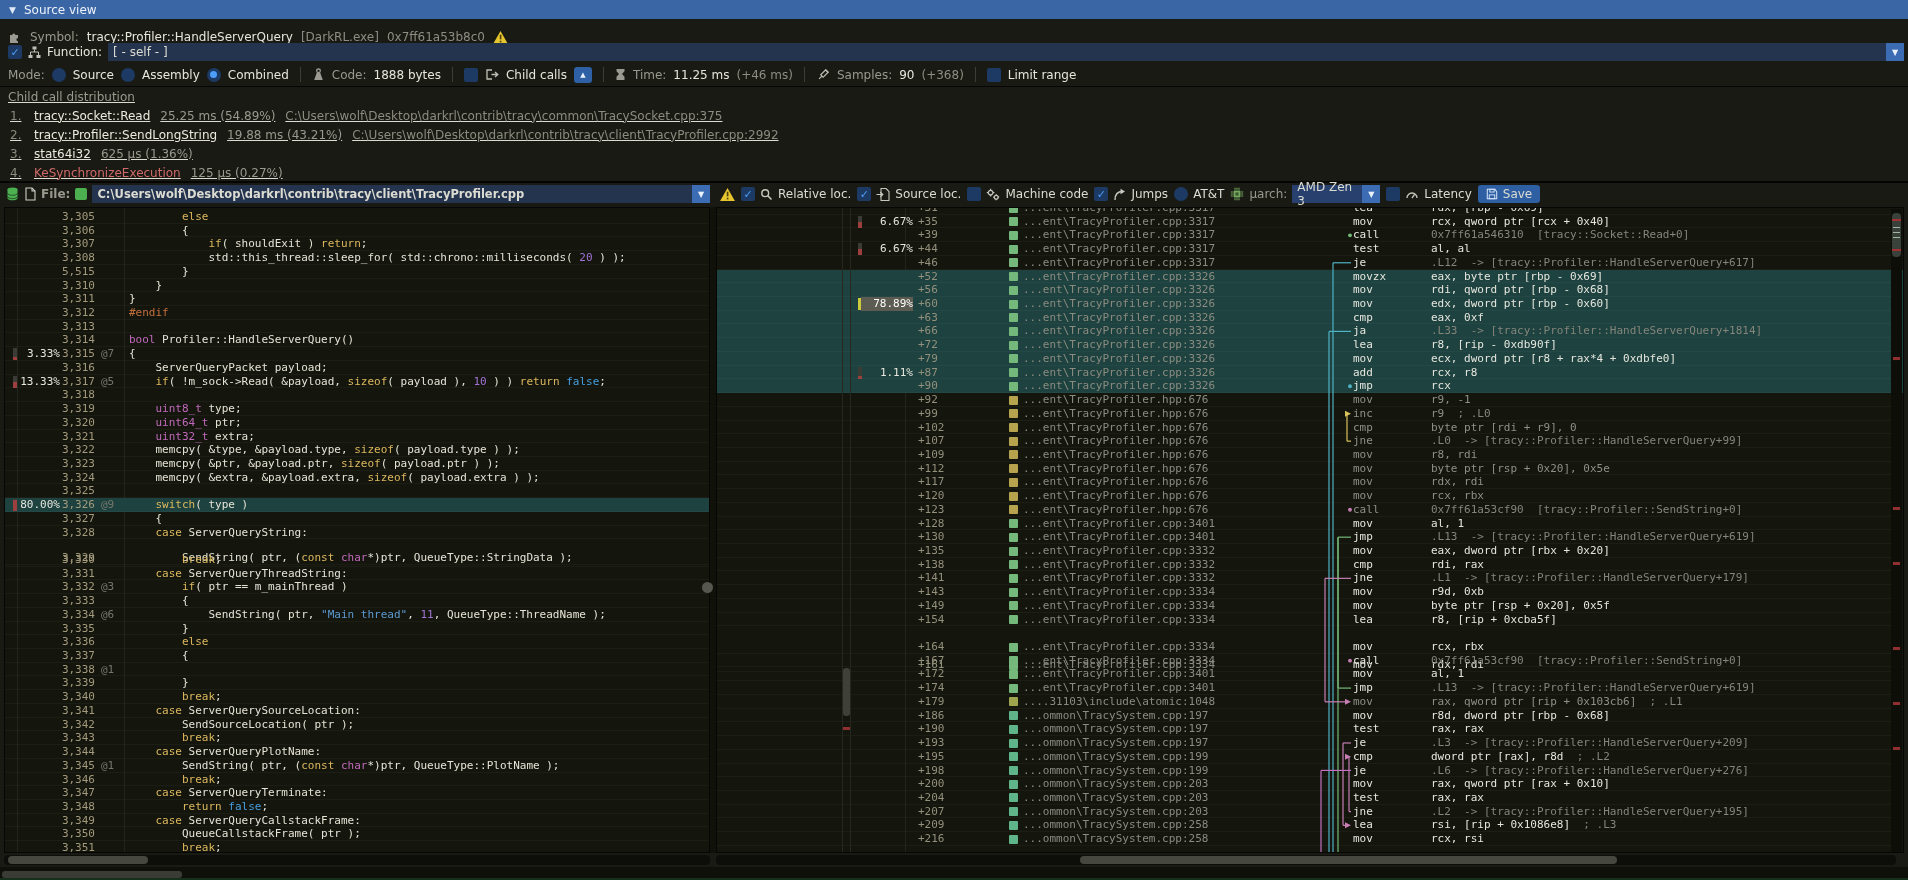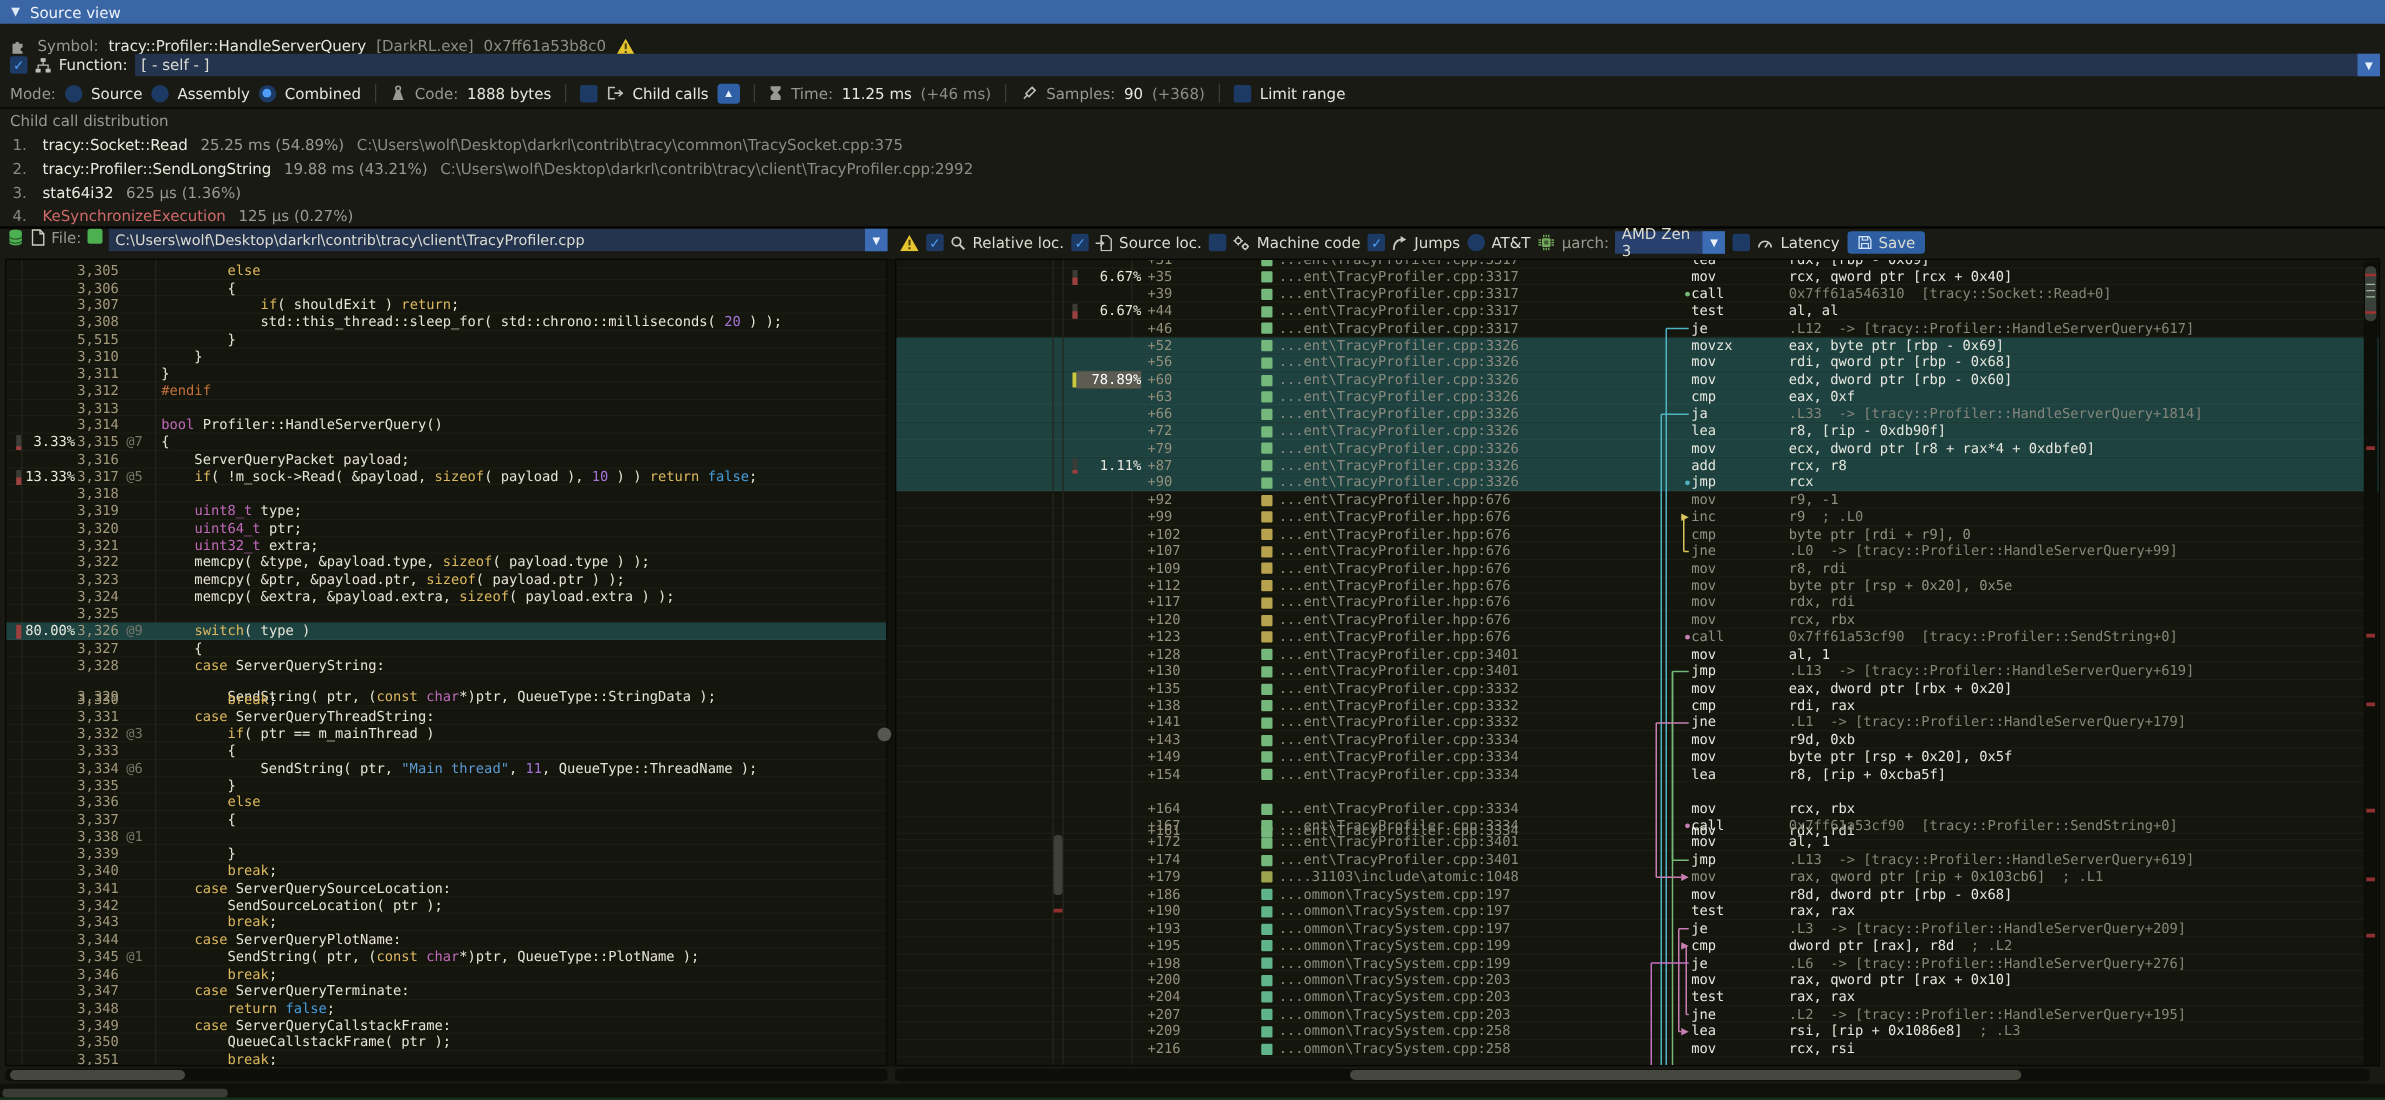--- a/index.html
+++ b/index.html
@@ -25,31 +25,31 @@
        align-items:center;justify-content:center;flex:none;cursor:pointer;}
   .radio i{width:7px;height:7px;border-radius:50%;background:#4c9ef8;display:none;}
   .radio.sel i{display:block;}
   .combo{background:#24334e;height:18px;display:flex;align-items:center;
        padding-left:5px;box-sizing:border-box;}
   .combo .arrowbtn{margin-left:auto;}
   .arrowbtn{width:18px;height:18px;background:#3c6cb4;display:flex;align-items:center;
        justify-content:center;color:#eaf1fb;font-size:8px;flex:none;cursor:pointer;}
   .smallbtn{width:18px;height:16px;background:#2f5fa5;border-radius:3px;display:inline-flex;
        align-items:center;justify-content:center;color:#eaf1fb;font-size:7px;cursor:pointer;}
-  #ccd{position:absolute;left:0;top:88px;width:100%;height:93px;overflow:hidden;}
+  #ccd{position:absolute;left:0;top:88px;width:100%;height:93px;overflow:hidden;text-decoration:underline;}
   #ccd .title{padding-left:8px;color:#99998f;line-height:18px;}
   .ccd-row{display:flex;align-items:center;gap:10px;padding-left:10px;height:19px;cursor:pointer;}
   .ccd-idx{color:#8a8a80;width:14px;}
   .ccd-name{color:#eceade;}
   .ccd-name.kernel{color:#d06a6a;}
   .ccd-time{color:#99998f;}
   .ccd-loc{color:#8b8b80;}
   #divider{position:absolute;left:0;top:181px;width:100%;height:2px;background:#050505;}
   #filebar{position:absolute;left:0;top:183px;width:712px;height:22px;display:flex;
-       align-items:flex-start;gap:5px;padding-left:6px;box-sizing:border-box;}
+       align-items:center;gap:5px;padding-left:6px;box-sizing:border-box;font-weight:bold;}
   #filebar .combo{flex:1;margin-right:2px;font-size:11.5px;}
   #asmtoolbar{position:absolute;left:716px;top:183px;width:1192px;height:22px;display:flex;
        align-items:center;gap:6px;box-sizing:border-box;padding-left:4px;font-size:12px;}
   .opt{display:flex;align-items:center;gap:5px;cursor:pointer;}
   .greensq{width:12px;height:12px;background:#4cb050;border-radius:2px;flex:none;}
   
   .panel{position:absolute;top:207px;height:646px;background:#14150d;border:1px solid #060606;
        box-sizing:border-box;overflow:hidden;}
   #srcpanel{left:4px;width:706px;}
   #asmpanel{left:716px;width:1188px;}

